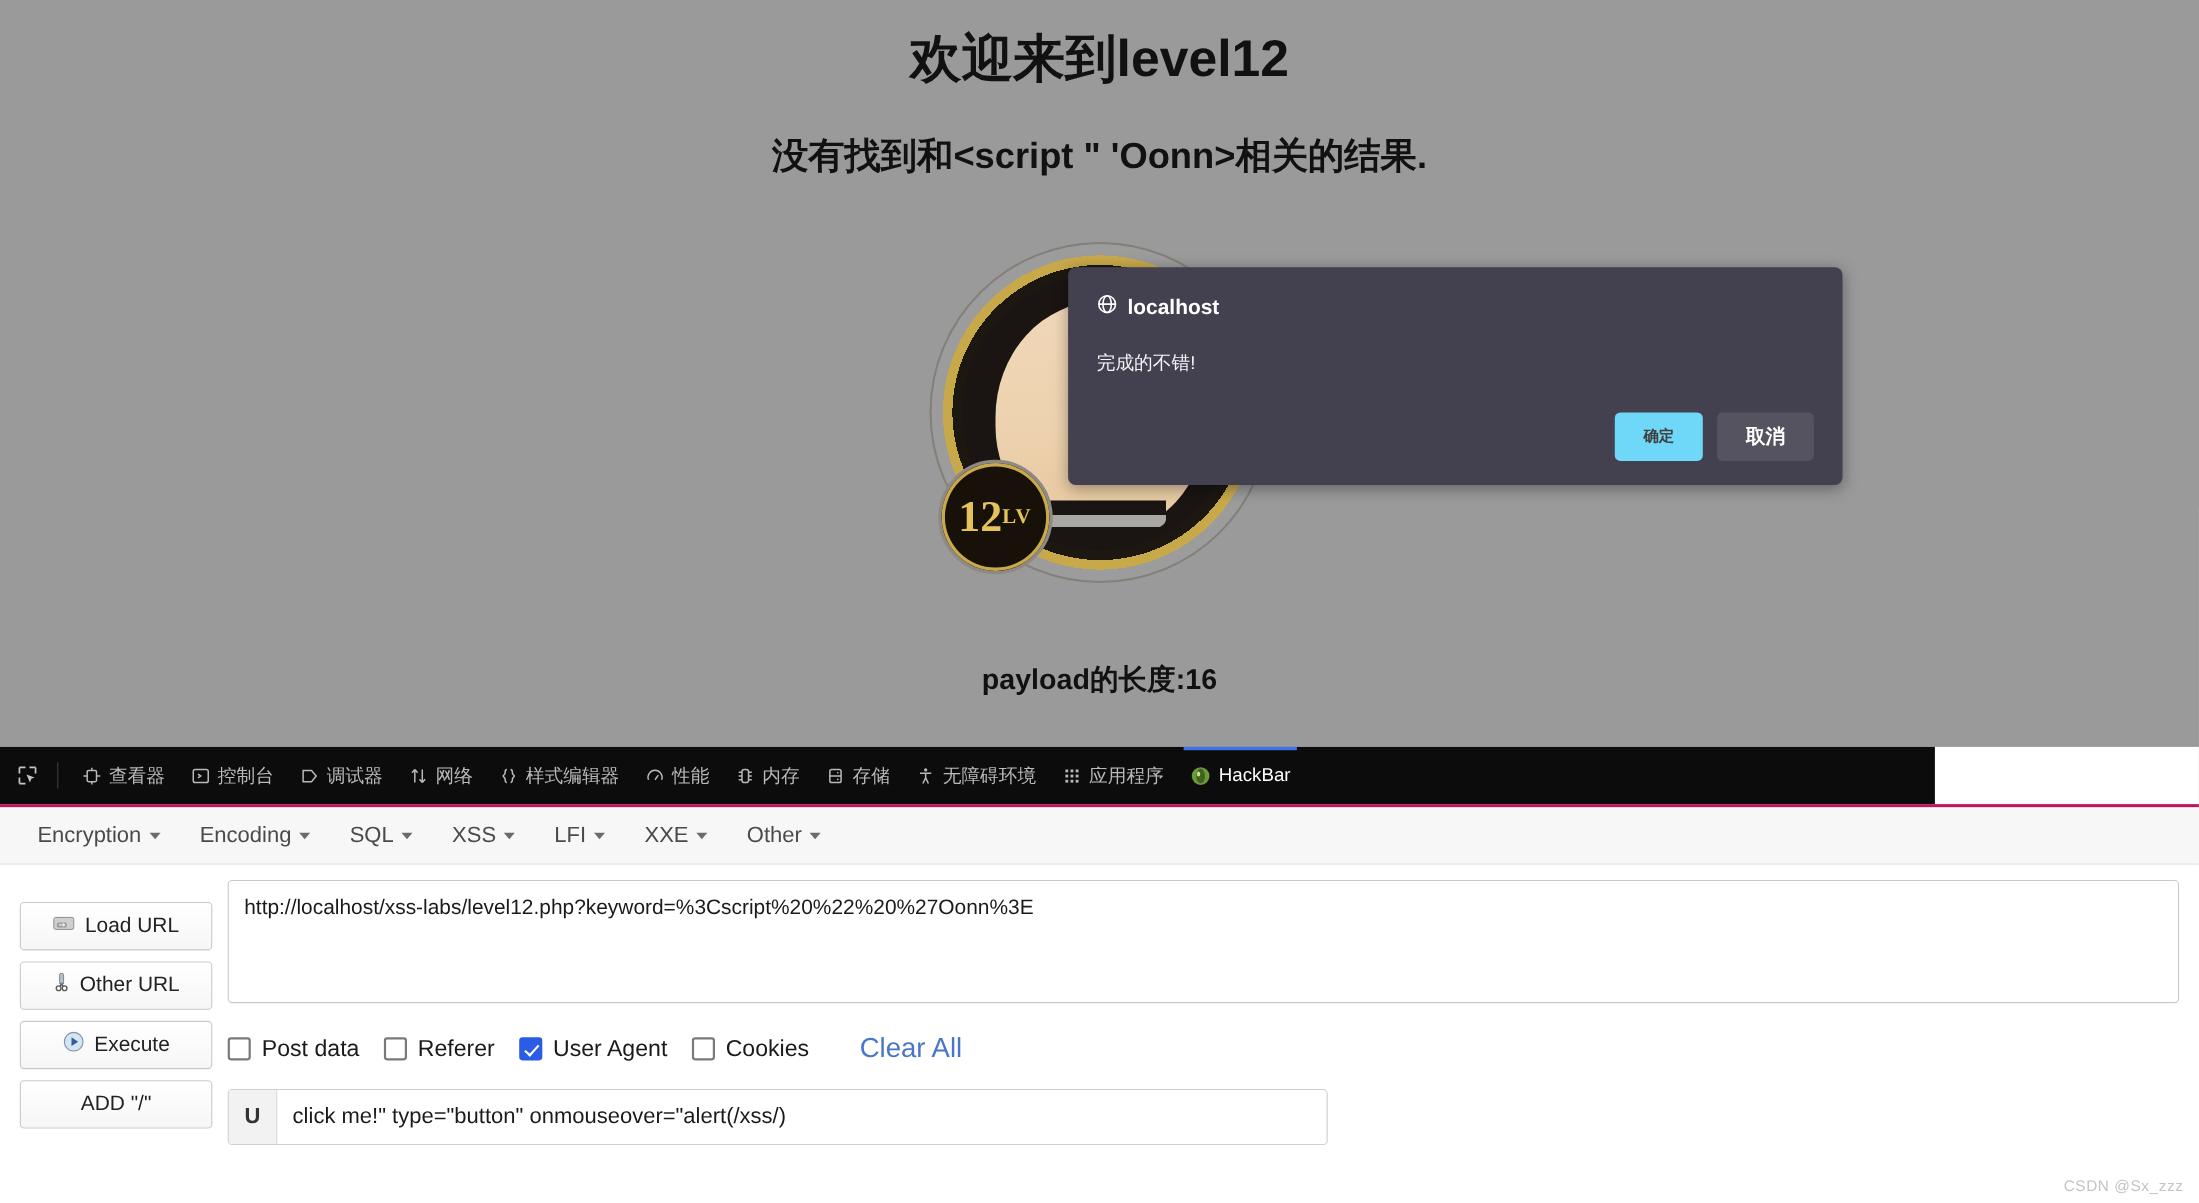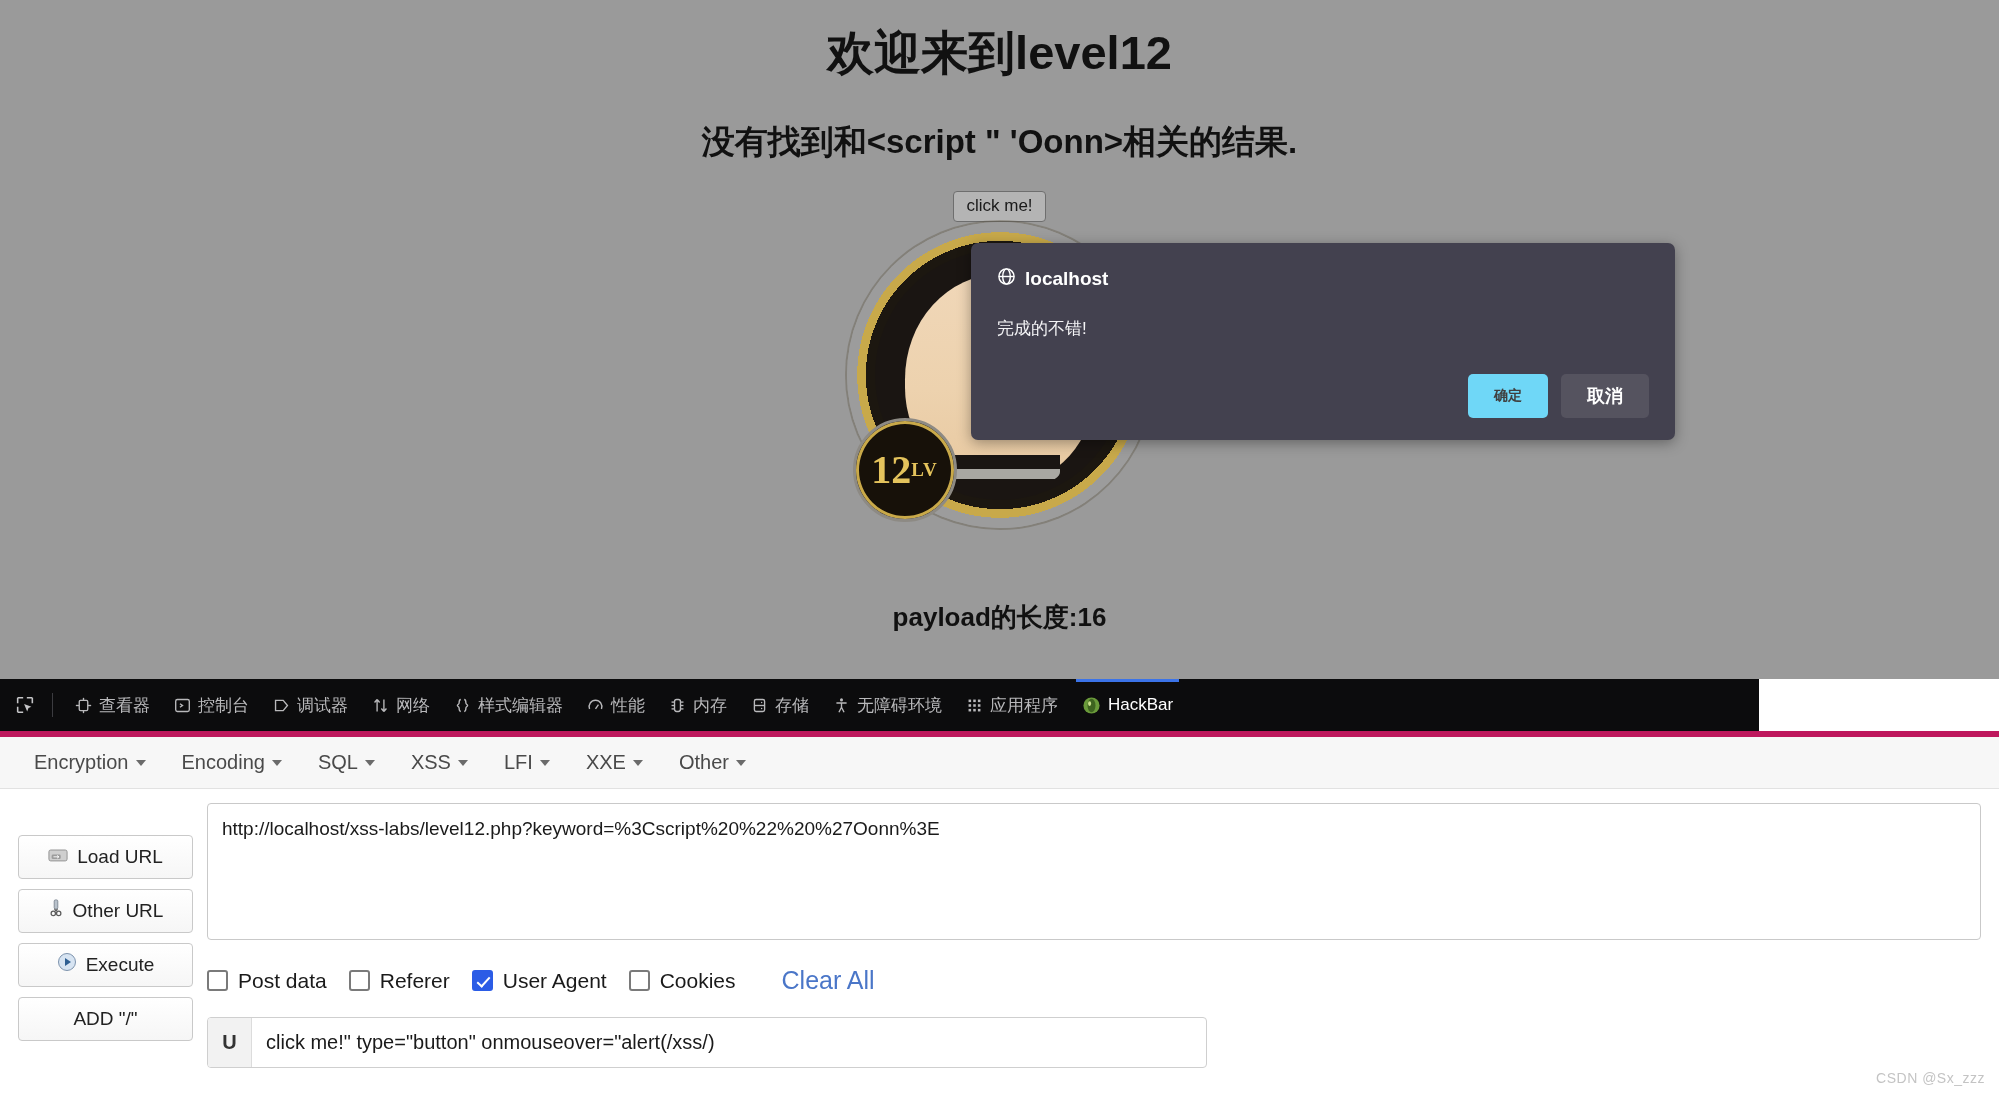--- a/index.html
+++ b/index.html
@@ -228,21 +228,21 @@
     background: #3b73e8;
   }
   .dt-icon { display: inline-flex; align-items: center; }
 
   
   .hackbar {
     position: absolute;
     left: 0; top: 731px;
     width: 1999px; height: 363px;
     background: #ffffff;
-    border-top: 6px solid #be185d;
+    border-top: 3px solid #be185d;
   }
   .hb-menubar {
     height: 52px;
     background: #f7f7f7;
     border-bottom: 1px solid #e2e2e2;
     display: flex;
     align-items: center;
     padding-left: 20px;
     gap: 8px;
   }
@@ -288,21 +288,21 @@
     gap: 9px;
     font-family: "Liberation Sans", sans-serif;
     cursor: default;
   }
   .hb-right {
     flex: 1;
     padding-left: 14px;
   }
   .url-box {
     width: 100%;
-    height: 137px;
+    height: 112px;
     border: 1px solid #c9c9c9;
     border-radius: 4px;
     background: #fff;
     font-size: 19px;
     color: #1a1a1a;
     padding: 12px 14px;
     font-family: "Liberation Sans", sans-serif;
     resize: none;
     outline: none;
     line-height: 1.35;
@@ -390,23 +390,20 @@
   }
 </style>
 </head>
 <body>
 
 <div class="page-viewport">
 
   <h1 class="page-title">欢迎来到level12</h1>
   <h2 class="page-subtitle">没有找到和&lt;script " 'Oonn&gt;相关的结果.</h2>
 
-  <div class="clickme-wrap">
-    <button class="clickme-btn">click me!</button>
-  </div>
 
   <div class="avatar-wrap">
     <div class="avatar-ring">
       <div class="avatar-hair"></div>
       <div class="avatar-face"></div>
       <div class="avatar-mouth"></div>
       <div class="avatar-collar"></div>
     </div>
     <div class="lv-badge">
       <span class="lv-num">12</span>

